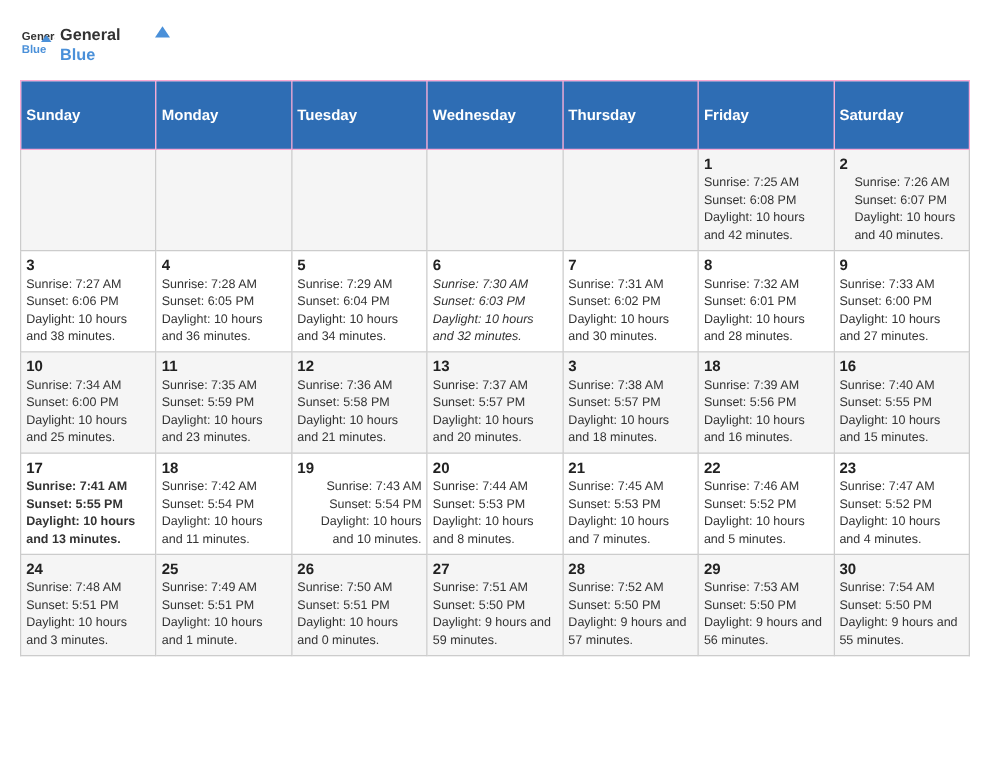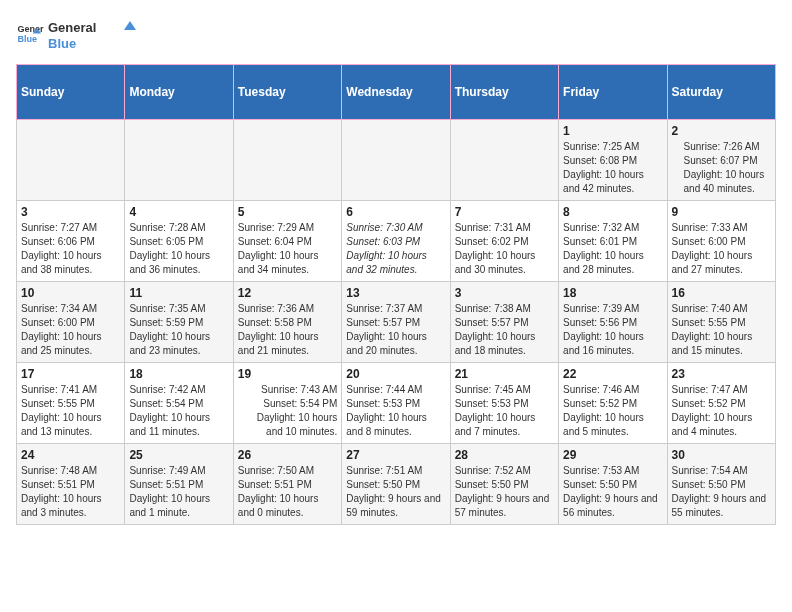--- a/index.html
+++ b/index.html
@@ -218,21 +218,21 @@
         <td>
           <div class="day-number">16</div>
           <div class="day-info" style="white-space: pre-line;">Sunrise: 7:40 AM
 Sunset: 5:55 PM
 Daylight: 10 hours and 15 minutes.</div>
         </td>
       </tr>
       <tr>
         <td>
           <div class="day-number">17</div>
-          <div class="day-info" style="white-space: pre-line;">Sunrise: 7:41 AM
+          <div class="day-info" style="white-space: pre-line; font-weight: bold;">Sunrise: 7:41 AM
 Sunset: 5:55 PM
 Daylight: 10 hours and 13 minutes.</div>
         </td>
         <td>
           <div class="day-number">18</div>
           <div class="day-info" style="white-space: pre-line;">Sunrise: 7:42 AM
 Sunset: 5:54 PM
 Daylight: 10 hours and 11 minutes.</div>
         </td>
         <td>

